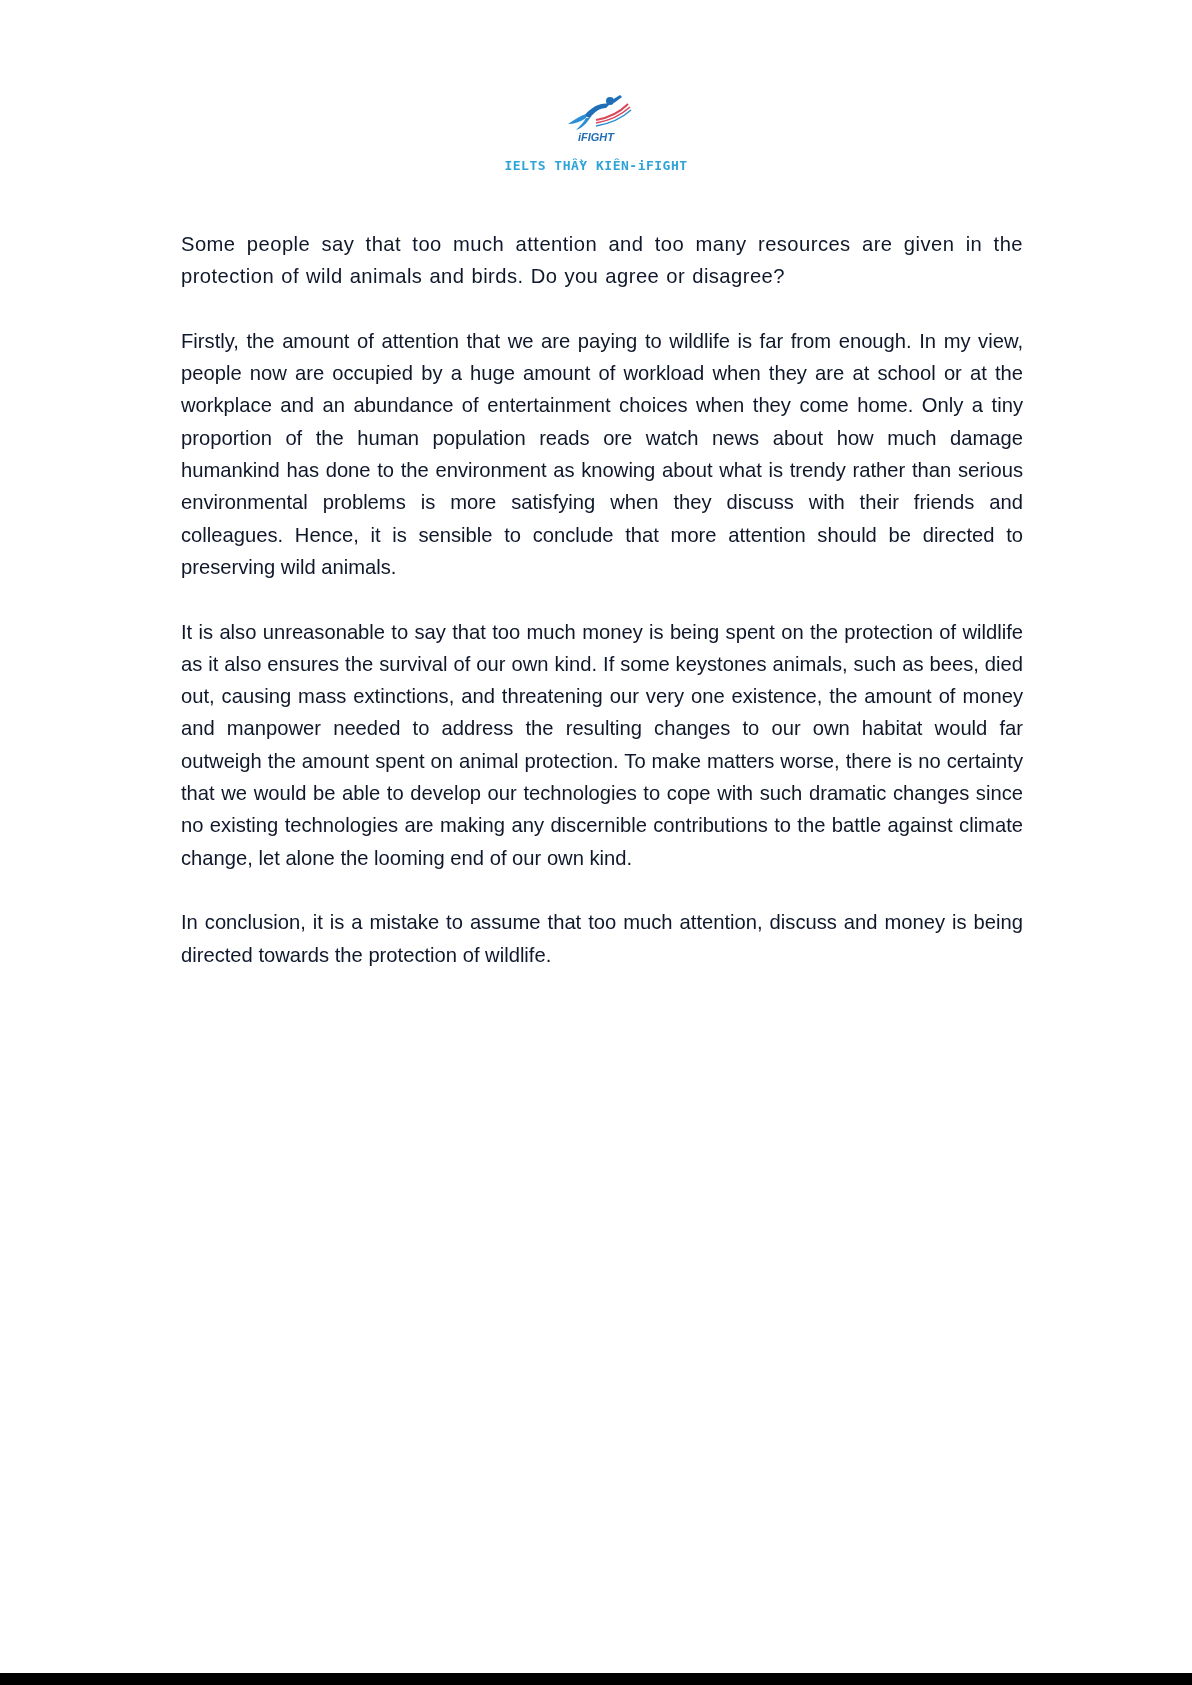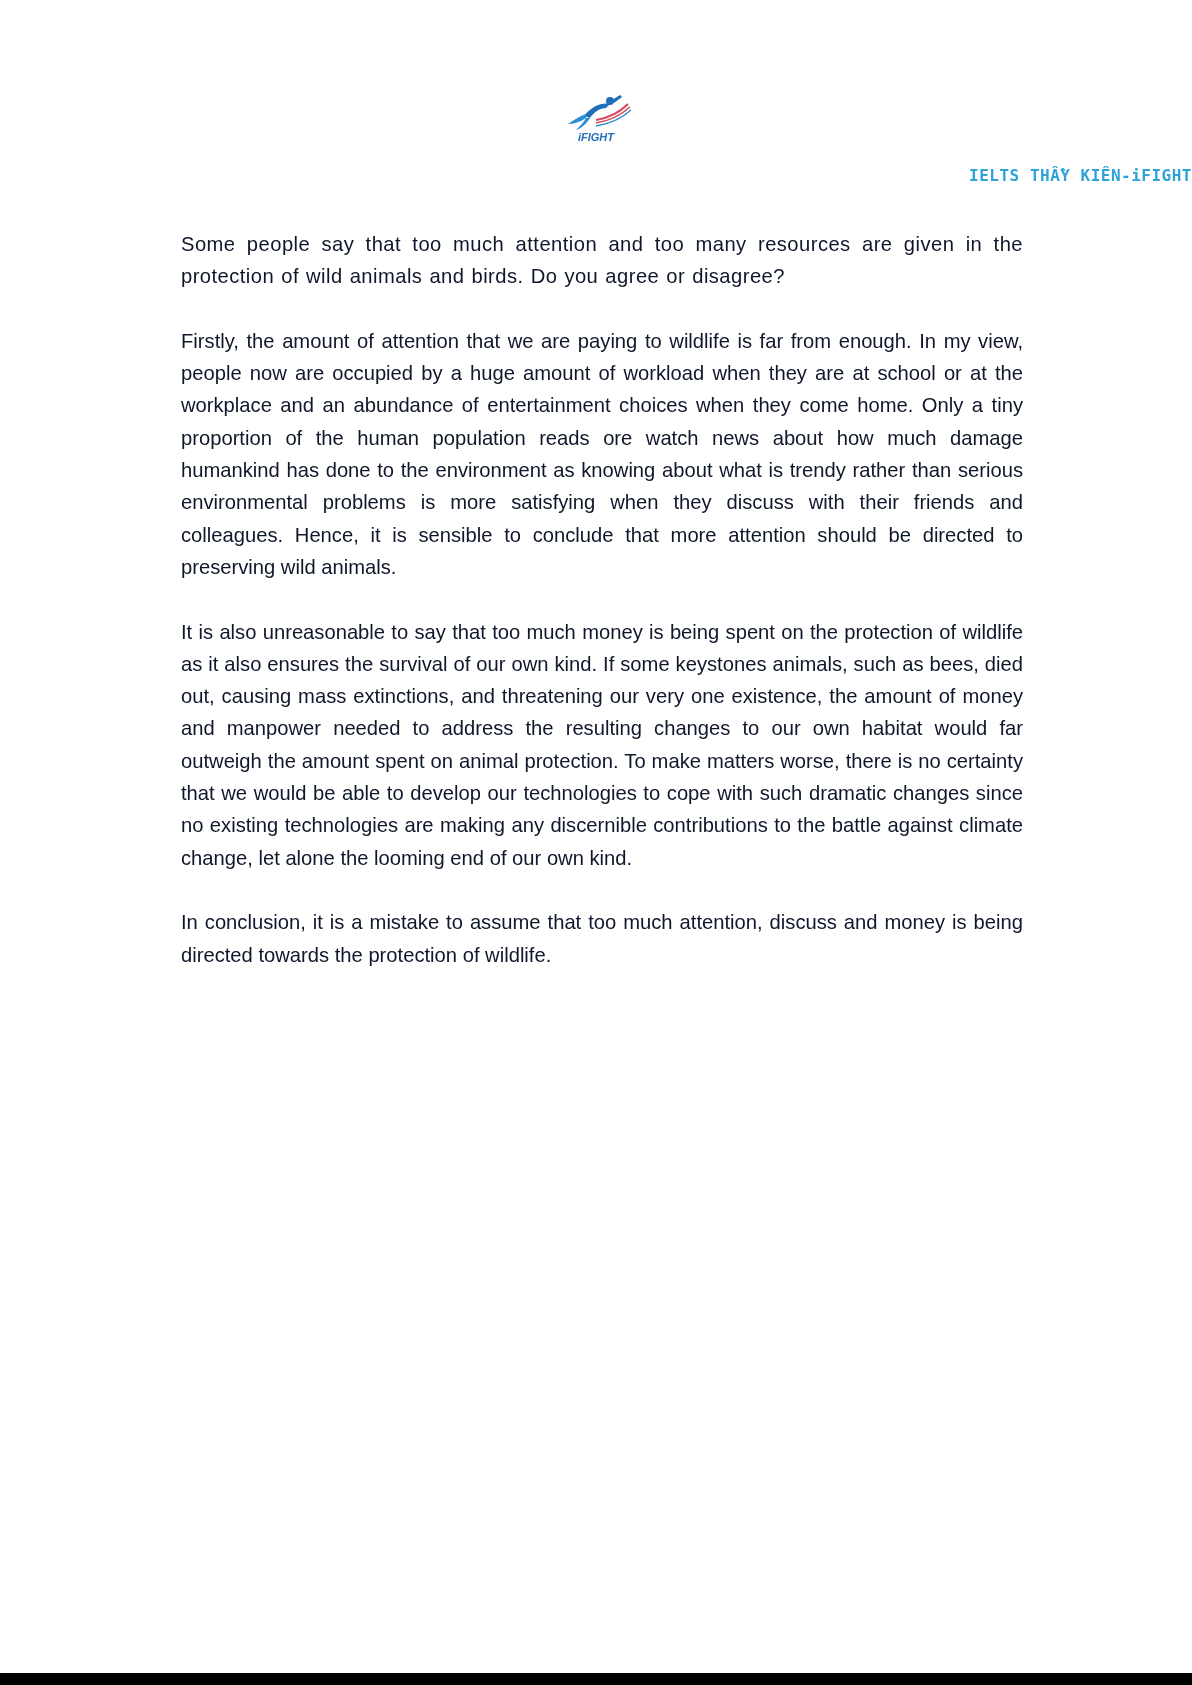--- a/index.html
+++ b/index.html
@@ -1,23 +1,23 @@
 <!DOCTYPE html>
 <html><head>
 <meta charset="utf-8">
 <style>
   html, body { margin: 0; padding: 0; background: #ffffff; }
   body { width: 1192px; height: 1685px; position: relative; overflow: hidden; }
   .page { position: absolute; left: 0; top: 0; width: 1192px; height: 1672px; background: #fff; }
   .bottom-bar { position: absolute; left: 0; top: 1673px; width: 1192px; height: 12px; background: #000; }
-  .header { position: absolute; left: 0; top: 92px; width: 1192px; text-align: right; }
+  .header { position: absolute; left: 0; top: 92px; width: 1192px; text-align: center; }
   .logo { display: block; margin: 0 auto; width: 80px; height: 52px; }
   .brand {
     font-family: "DejaVu Sans Mono", monospace; font-weight: bold;
-    font-size: 16px; color: #2ea3d8; letter-spacing: 0.5px; margin-top: 22px;
+    font-size: 13px; color: #2ea3d8; letter-spacing: 0.5px; margin-top: 14px;
   }
   .content {
     position: absolute; left: 181px; top: 228px; width: 842px;
     font-family: "Liberation Sans", sans-serif; color: #0f172a;
     font-size: 20.2px; line-height: 32.3px; text-align: justify;
   }
   .content p { margin: 0 0 32.3px 0; }
   .content p.wide { letter-spacing: 0.45px; word-spacing: 1px; }
   .content p.tight { margin-bottom: 0; }
 </style>

